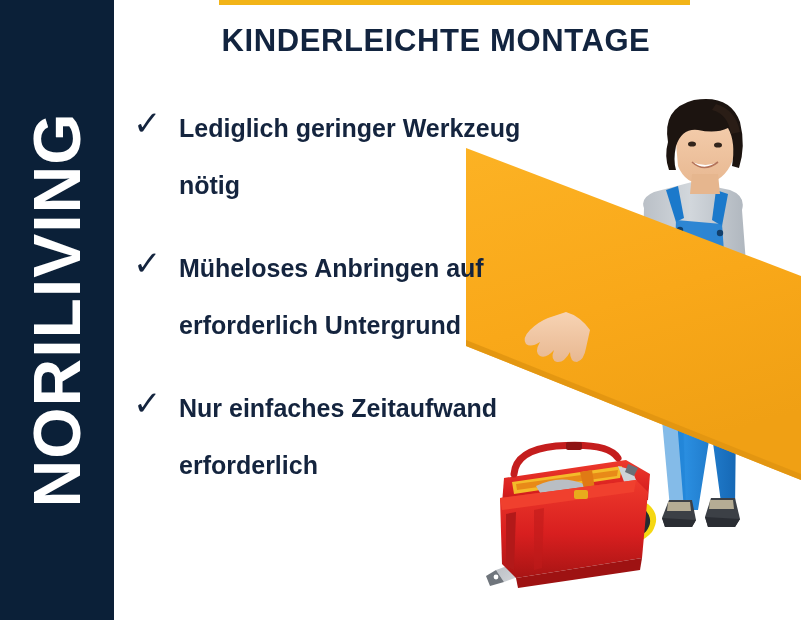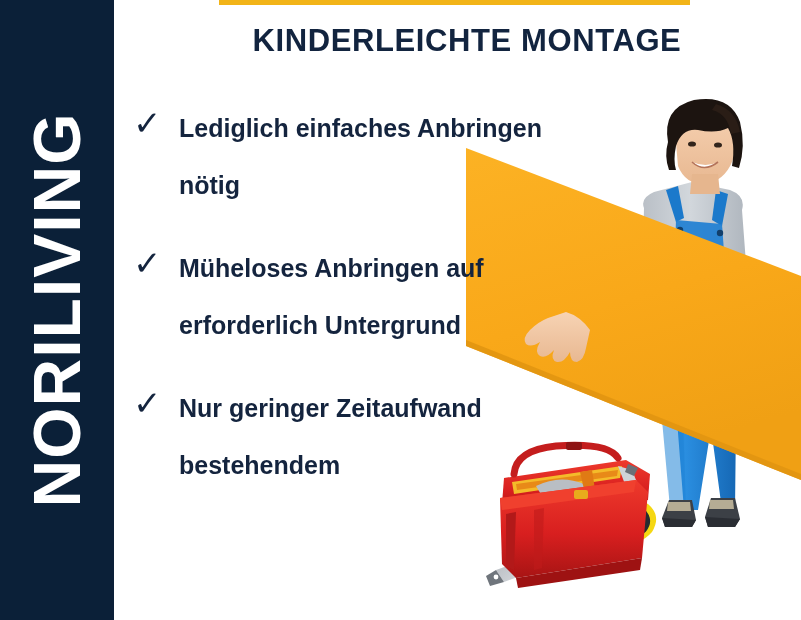--- a/index.html
+++ b/index.html
@@ -49,21 +49,21 @@
     left: 219px;
     top: 0px;
     width: 471px;
     height: 5px;
     background: #f2b418;
   }
 
   
   .headline {
     position: absolute;
-    left: 147px;
+    left: 116px;
     top: 23px;
     width: 640px;
     text-align: center;
     color: #12243f;
     font-family: "Liberation Sans", sans-serif;
     font-weight: 700;
     font-size: 31px;
     letter-spacing: 0.6px;
     line-height: 1.15;
   }
@@ -261,28 +261,28 @@
 
         <rect x="94" y="60" width="14" height="9" rx="2" fill="#e8ab1c"></rect>
       </g>
     </svg>
   </div>
 
   <div class="benefits">
 
     <div class="benefit">
       <span class="benefit-check">✓</span>
-      <span class="benefit-text">Lediglich einfaches Anbringen nötig</span>
+      <span class="benefit-text">Lediglich geringer Werkzeug nötig</span>
     </div>
 
     <div class="benefit">
       <span class="benefit-check">✓</span>
       <span class="benefit-text">Müheloses Anbringen auf erforderlich Untergrund</span>
     </div>
 
     <div class="benefit">
       <span class="benefit-check">✓</span>
-      <span class="benefit-text">Nur geringer Zeitaufwand bestehendem</span>
+      <span class="benefit-text">Nur einfaches Zeitaufwand erforderlich</span>
     </div>
 
   </div>
 
 </div>
 
 </body></html>

